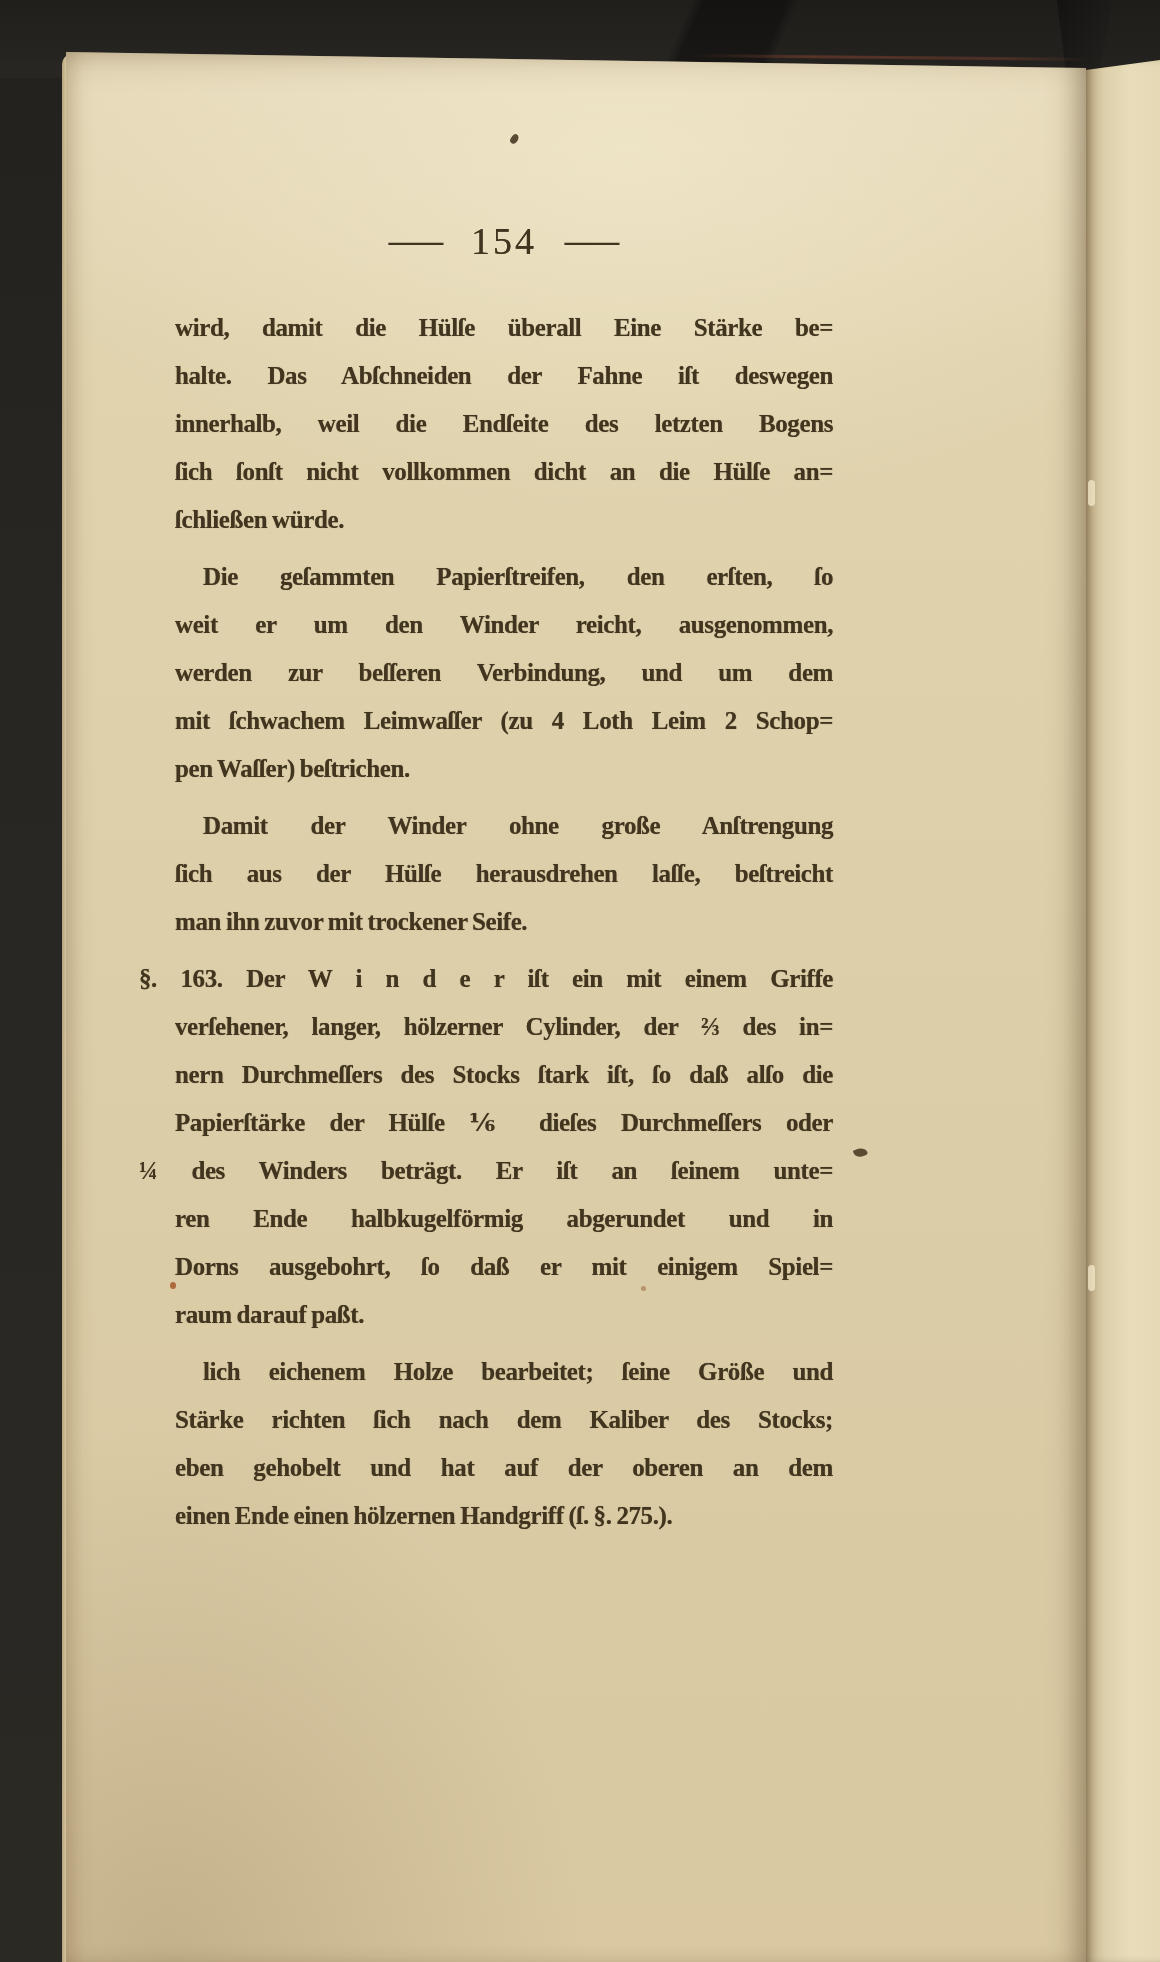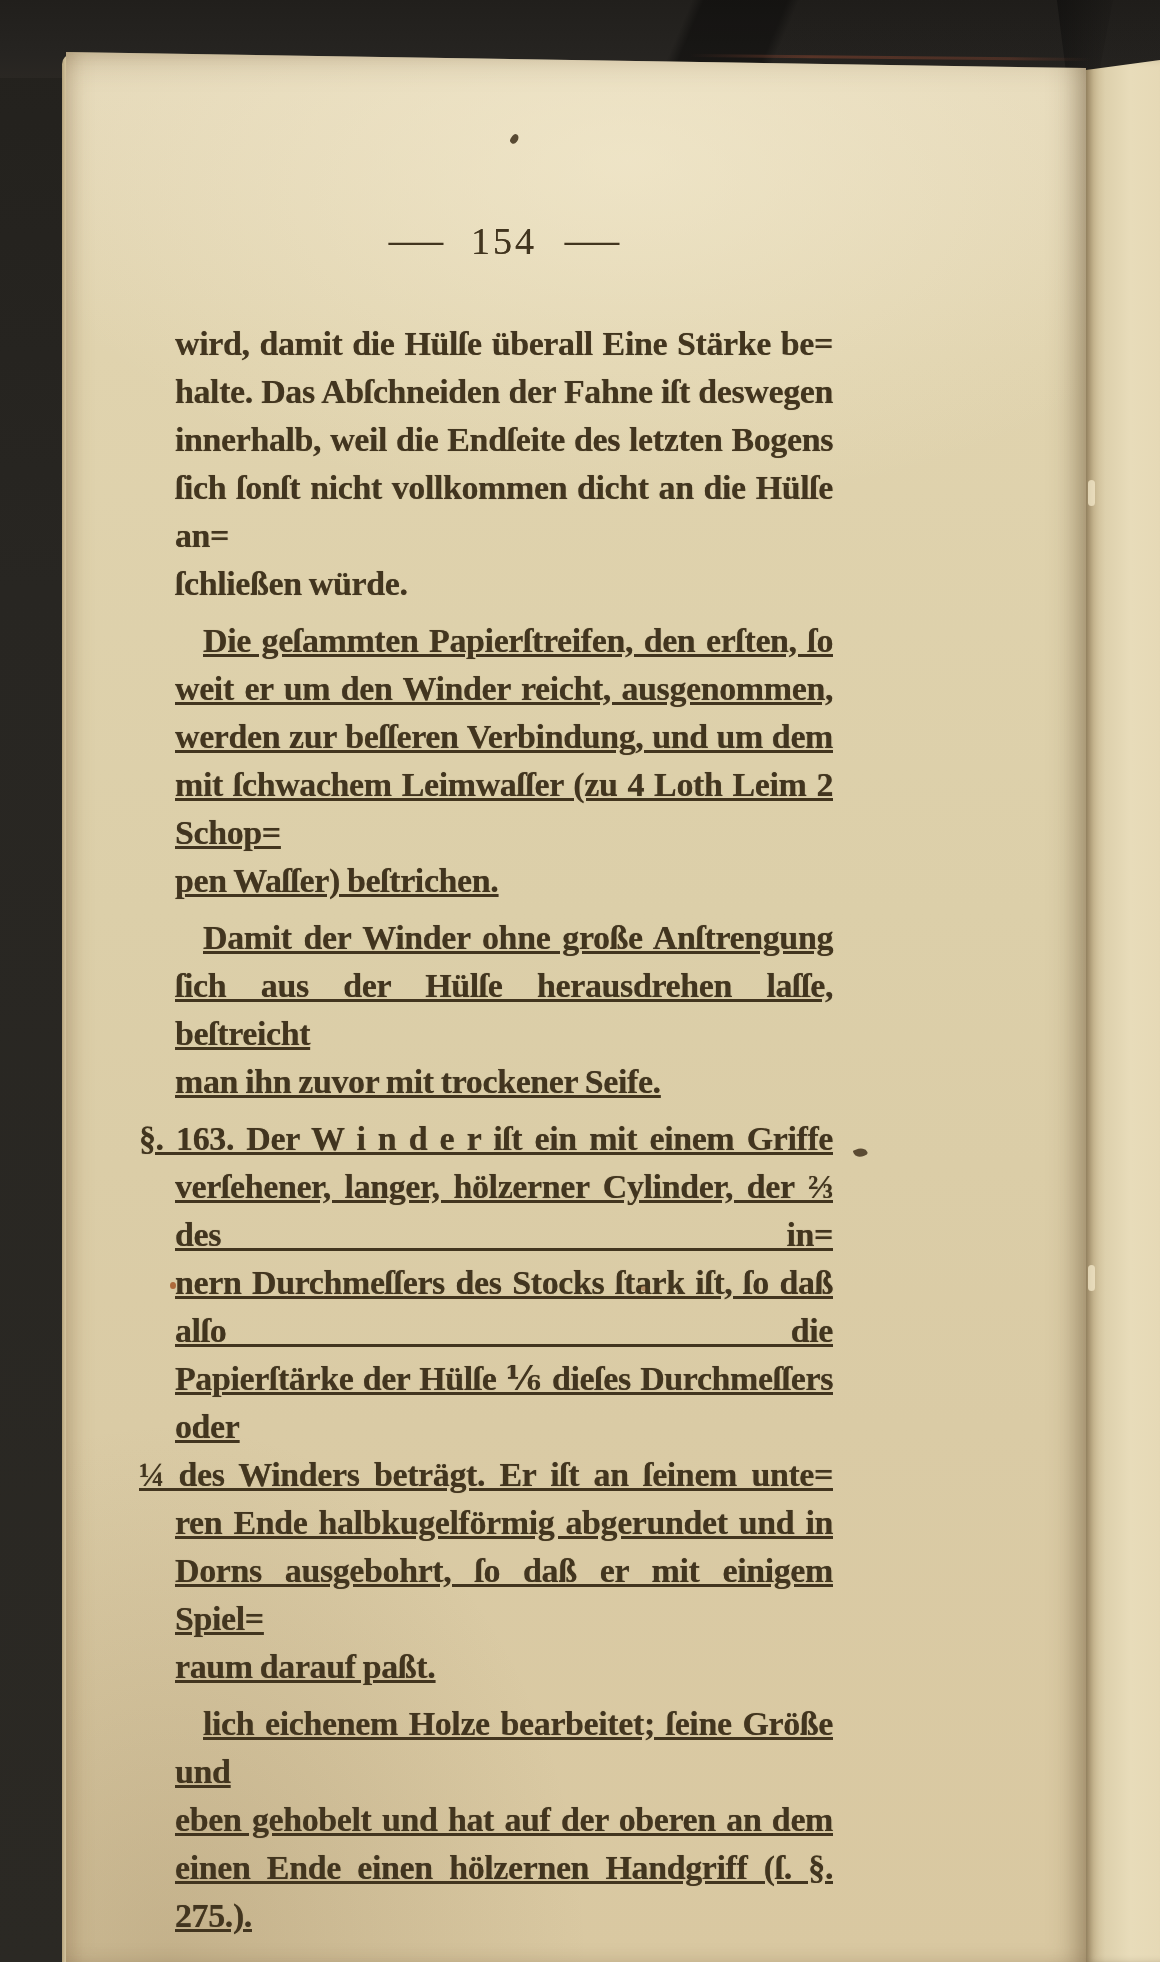--- a/index.html
+++ b/index.html
@@ -61,28 +61,28 @@
 
   .header-row{
     position:absolute;left:109px;top:176px;width:658px;
     display:flex;align-items:center;justify-content:center;gap:38px;
     color:#42351f;
   }
   .header-dash{font-size:34px;font-weight:700;display:inline-block;transform:scaleX(1.6);line-height:1;}
   .page-number{font-size:38px;font-weight:400;letter-spacing:3px;line-height:1;text-shadow:0 0 .6px rgba(60,47,26,.8);}
 
   .textblock{
-    position:absolute;left:109px;top:274px;width:658px;
-    color:#42351f;font-size:34px;font-weight:700;
+    position:absolute;left:109px;top:258px;width:658px;
+    color:#42351f;font-size:25px;font-weight:700;
     letter-spacing:-.4px;word-spacing:-1px;
     text-shadow:0 0 .7px rgba(66,53,31,.65);
   }
   .line{line-height:48px;text-align:justify;text-align-last:justify;white-space:normal;}
   .para .line:last-child{text-align-last:auto;}
-  .para + .para{margin-top:9px;text-decoration:underline;}
+  .para + .para{margin-top:9px;}
   .p2 .line:first-child,.p3 .line:first-child,.p5 .line:first-child{text-indent:28px;}
   .p4 .line:nth-child(1),.p4 .line:nth-child(5){margin-left:-36px;}
 
   
   .speck{position:absolute;border-radius:50%;}
   .speck-1{left:445px;top:88px;width:7px;height:10px;background:rgba(62,47,26,.85);transform:rotate(38deg);border-radius:40% 60% 50% 50%;}
   .speck-2{left:788px;top:1102px;width:13px;height:9px;background:rgba(68,52,30,.85);transform:rotate(-24deg);border-radius:10% 90% 30% 80%;}
   .speck-3{left:104px;top:1236px;width:6px;height:7px;background:#ad6a3c;}
   .speck-4{left:575px;top:1240px;width:5px;height:5px;background:rgba(150,90,50,.5);}
 </style>
@@ -135,20 +135,21 @@
           <div class="line">verſehener, langer, hölzerner Cylinder, der ⅔ des in=</div>
           <div class="line">nern Durchmeſſers des Stocks ſtark iſt, ſo daß alſo die</div>
           <div class="line">Papierſtärke der Hülſe ⅙ dieſes Durchmeſſers oder</div>
           <div class="line">¼ des Winders beträgt.  Er iſt an ſeinem unte=</div>
           <div class="line">ren Ende halbkugelförmig abgerundet und in</div>
           <div class="line">Dorns ausgebohrt, ſo daß er mit einigem Spiel=</div>
           <div class="line">raum darauf paßt.</div>
         </div>
       <div class="para p5">
           <div class="line">lich eichenem Holze bearbeitet; ſeine Größe und</div>
+          <div class="line">Stärke richten ſich nach dem Kaliber des Stocks;</div>
           <div class="line">eben gehobelt und hat auf der oberen an dem</div>
           <div class="line">einen Ende einen hölzernen Handgriff (ſ. §. 275.).</div>
         </div>
     </div>
 
     <div class="speck speck-1"></div>
     <div class="speck speck-2"></div>
     <div class="speck speck-3"></div>
     <div class="speck speck-4"></div>
 

